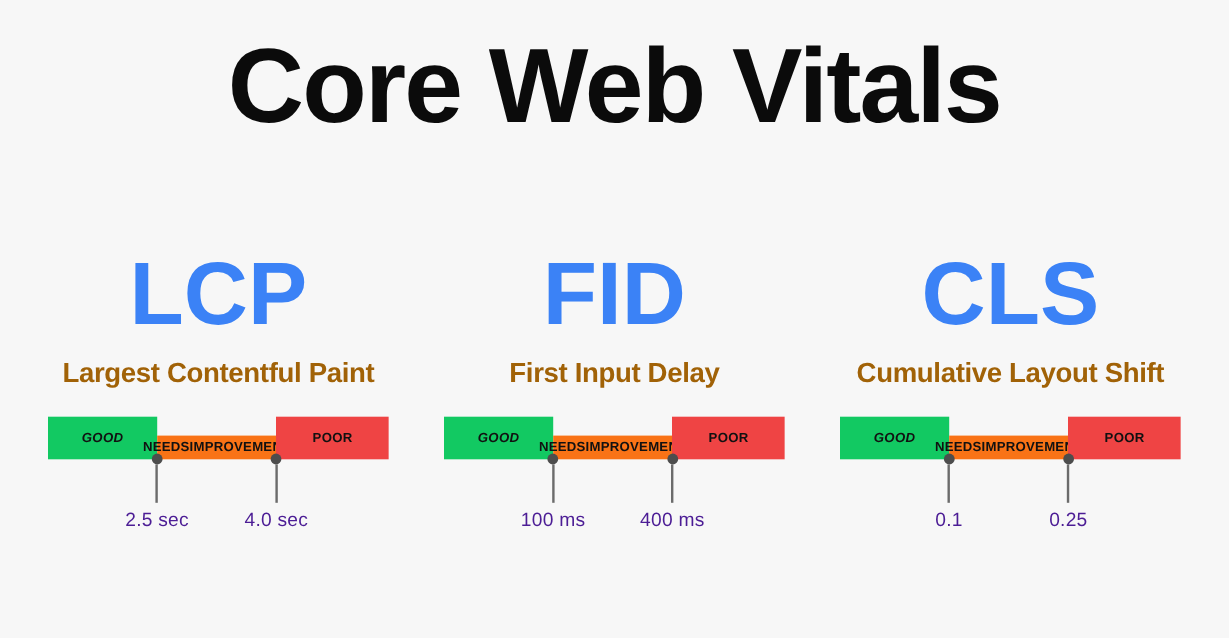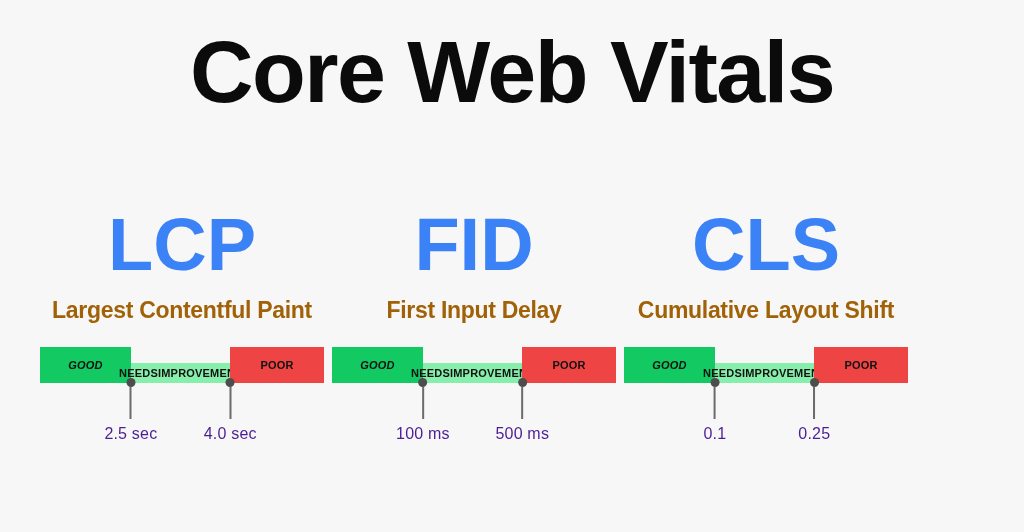--- a/index.html
+++ b/index.html
@@ -41,20 +41,21 @@
   
   .metrics {
     position: absolute;
     left: 0;
     top: 205px;
     width: 1024px;
     height: 260px;
     display: flex;
     flex-direction: row;
     align-items: flex-start;
+    justify-content: space-between;
     padding: 0 36px;
     box-sizing: border-box;
   }
 
   .metric {
     position: relative;
     width: 292px;
     display: flex;
     flex-direction: column;
     align-items: center;
@@ -107,21 +108,21 @@
     line-height: 12px;
     font-weight: bold;
     color: #111111;
     letter-spacing: 0.2px;
     box-sizing: border-box;
     padding: 0 2px;
   }
   .segment span { display: block; }
 
   .seg-good  { background: #12c962; font-style: italic; }
-  .seg-ni    { background: #86efac; margin-top: 16px; }
+  .seg-ni    { background: #f97316; margin-top: 16px; }
   .seg-poor  { background: #ef4444; }
 
   
   .markers {
     position: absolute;
     left: 0;
     top: 36px;
     width: 284px;
     height: 70px;
   }
@@ -215,21 +216,21 @@
           </div>
           <div class="markers">
             <div class="marker" style="left: 32%;">
               <div class="marker-dot"></div>
               <div class="marker-line"></div>
               <div class="marker-label">100 ms</div>
             </div>
             <div class="marker" style="left: 67%;">
               <div class="marker-dot"></div>
               <div class="marker-line"></div>
-              <div class="marker-label">500 ms</div>
+              <div class="marker-label">400 ms</div>
             </div>
           </div>
         </div>
       </div>
       <div class="metric">
         <div class="metric-acronym">CLS</div>
         <div class="metric-name">Cumulative Layout Shift</div>
         <div class="bar-wrap">
           <div class="rating-bar">
             <div class="segment seg-good" style="width: 32%;">

